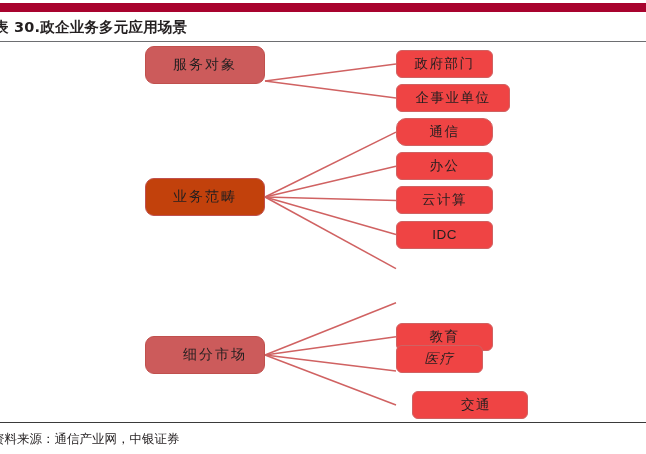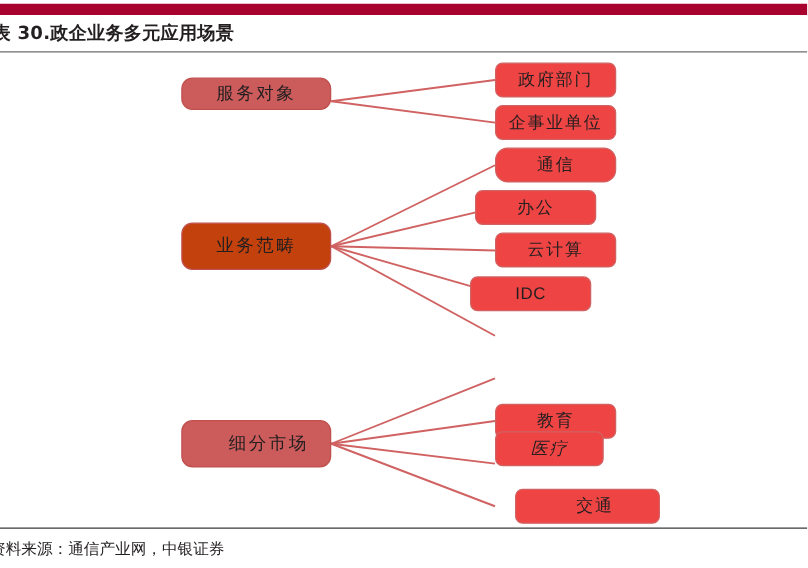--- a/index.html
+++ b/index.html
@@ -148,45 +148,45 @@
         <line x1="265" y1="155" x2="396" y2="192.5" stroke="#D06262" stroke-width="1.5"></line>
         <line x1="265" y1="155" x2="396" y2="226.60000000000002" stroke="#D06262" stroke-width="1.5"></line>
         <line x1="265" y1="313" x2="396" y2="260.70000000000005" stroke="#D06262" stroke-width="1.5"></line>
         <line x1="265" y1="313" x2="396" y2="294.8" stroke="#D06262" stroke-width="1.5"></line>
         <line x1="265" y1="313" x2="396" y2="328.90000000000003" stroke="#D06262" stroke-width="1.5"></line>
         <line x1="265" y1="313" x2="396" y2="363" stroke="#D06262" stroke-width="1.5"></line>
       </svg>
   <div class="leaf-box" style="left: 396px; top: 8px; width: 97px; height: 28px; border-color: rgb(208, 98, 98);">
         <span>政府部门</span>
       </div>
-      <div class="leaf-box" style="left: 396px; top: 42.1px; width: 97px; height: 28px; border-color: rgb(208, 98, 98);">
+      <div class="leaf-box" style="left: 396px; top: 42.1px; width: 114px; height: 28px; border-color: rgb(208, 98, 98);">
         <span>企事业单位</span>
       </div>
       <div class="leaf-box" style="left: 396px; top: 76.2px; width: 97px; height: 28px; border-color: rgb(208, 98, 98); border-radius: 10px;">
         <span>通信</span>
       </div>
-      <div class="leaf-box" style="left: 380px; top: 110.3px; width: 97px; height: 28px; border-color: rgb(208, 98, 98);">
+      <div class="leaf-box" style="left: 396px; top: 110.3px; width: 97px; height: 28px; border-color: rgb(208, 98, 98);">
         <span>办公</span>
       </div>
       <div class="leaf-box" style="left: 396px; top: 144.4px; width: 97px; height: 28px; border-color: rgb(208, 98, 98);">
         <span>云计算</span>
       </div>
-      <div class="leaf-box latin" style="left: 376px; top: 178.5px; width: 97px; height: 28px; border-color: rgb(208, 98, 98);">
+      <div class="leaf-box latin" style="left: 396px; top: 178.5px; width: 97px; height: 28px; border-color: rgb(208, 98, 98);">
         <span>IDC</span>
       </div>
       <div class="leaf-box" style="left: 396px; top: 280.8px; width: 97px; height: 28px; border-color: rgb(208, 98, 98);">
         <span>教育</span>
       </div>
       <div class="leaf-box" style="left: 396px; top: 303px; width: 87px; height: 28px; border-color: rgb(208, 98, 98); font-style: italic;">
         <span>医疗</span>
       </div>
       <div class="leaf-box" style="left: 412px; top: 349px; width: 116px; height: 28px; border-color: rgb(208, 98, 98); padding-left: 12px;">
         <span>交通</span>
       </div>
-      <div class="cat-box" style="left: 145px; top: 20px; width: 120px; height: 26px; background: rgb(204, 91, 91); border-color: rgb(192, 80, 77);">
+      <div class="cat-box" style="left: 145px; top: 4px; width: 120px; height: 38px; background: rgb(204, 91, 91); border-color: rgb(192, 80, 77);">
         <span>服务对象</span>
       </div>
       <div class="cat-box" style="left: 145px; top: 136px; width: 120px; height: 38px; background: #c2410c; border-color: rgb(192, 80, 77);">
         <span>业务范畴</span>
       </div>
       <div class="cat-box" style="left: 145px; top: 294px; width: 120px; height: 38px; background: rgb(204, 91, 91); border-color: rgb(192, 80, 77); padding-left: 20px;">
         <span>细分市场</span>
       </div>
     </div>
 

